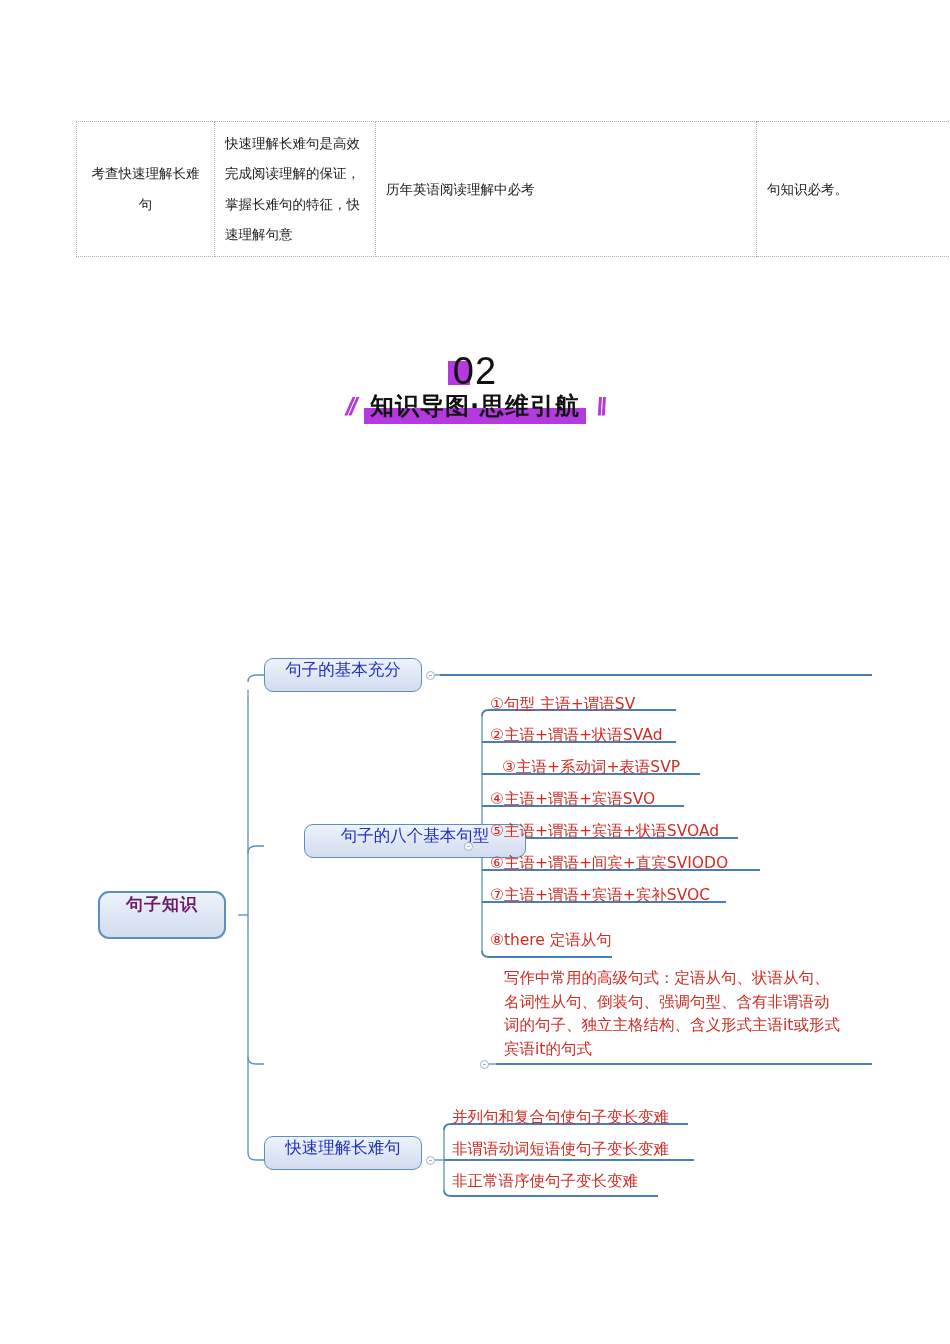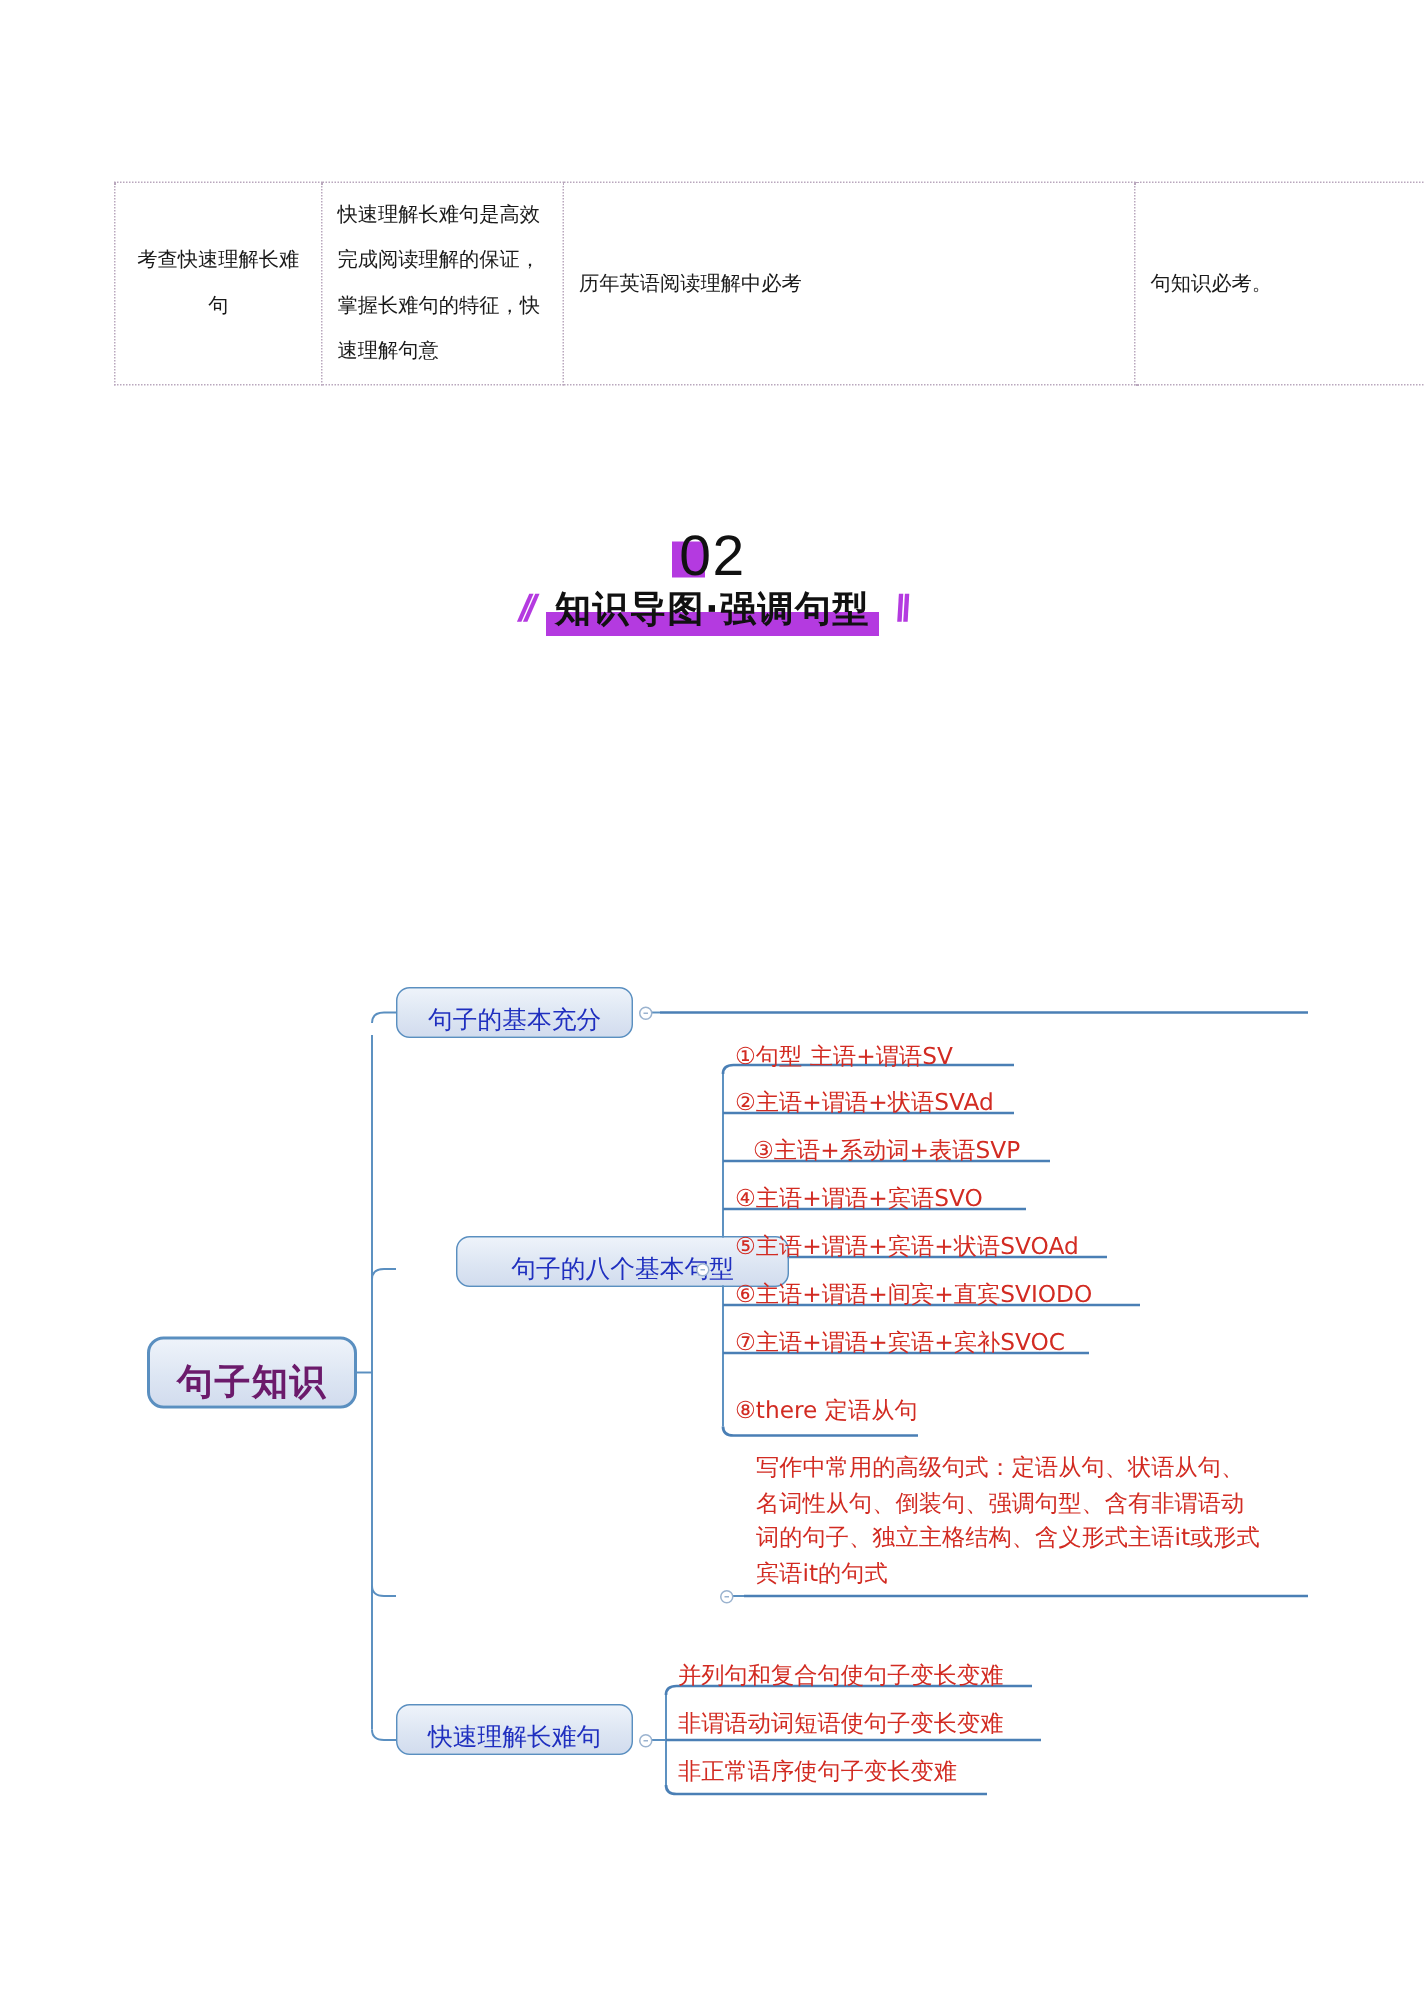--- a/index.html
+++ b/index.html
@@ -131,32 +131,32 @@
     height: 620px;
   }
   .node {
     position: absolute;
     box-sizing: border-box;
     background: linear-gradient(180deg, #eef3fa 0%, #dde6f3 55%, #d2dcee 100%);
     border: 1.6px solid #5a8fc0;
     border-radius: 9px;
     font-family: "DejaVu Sans", "Liberation Sans", sans-serif;
     display: flex;
-    align-items: flex-end;
+    align-items: flex-start;
     justify-content: center;
     white-space: nowrap;
   }
   .node-root {
     left: 98px;
     top: 291px;
-    width: 140px;
+    width: 128px;
     height: 48px;
     border-width: 2.2px;
     border-radius: 11px;
-    font-size: 24px;
+    font-size: 17px;
     font-weight: 700;
     color: #6b1a6b;
     letter-spacing: 1px;
   }
   .node-branch {
     height: 34px;
     font-size: 16.5px;
     font-weight: 400;
     color: #1f2fbf;
     padding: 0 11px;
@@ -223,21 +223,21 @@
 
 <div class="sec-title">
   <div class="sec-num">
     <span class="numsq"></span>
     <span class="numtxt">02</span>
   </div>
   <div class="sec-sub-row">
     <span class="slashes">//</span>
     <span class="sec-sub">
       <span class="hl"></span>
-      <span class="subtxt">知识导图·强调句型</span>
+      <span class="subtxt">知识导图·思维引航</span>
     </span>
     <span class="slashes">\\</span>
   </div>
 </div>
 
 <div class="mindmap">
 
   <svg class="mm-svg" viewBox="0 0 950 620">
 
     <path d="M238 315 L248 315" stroke="#5a8fc0" stroke-width="1.3" fill="none"></path>

